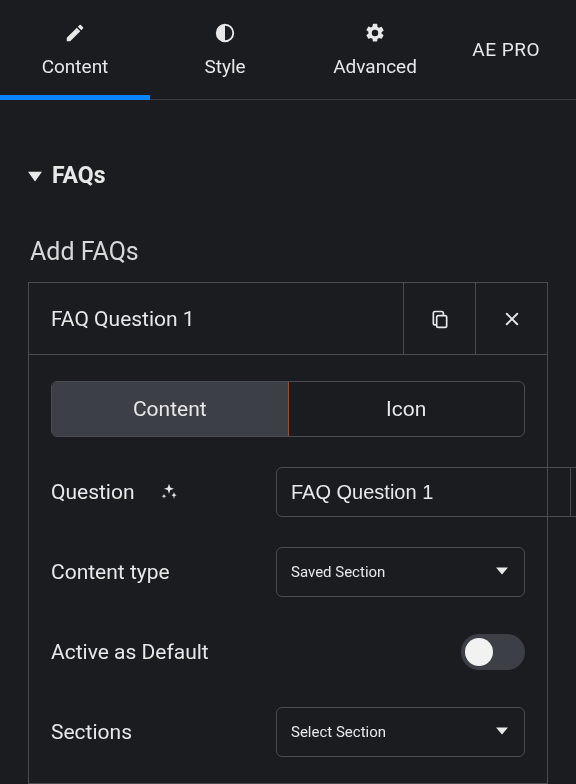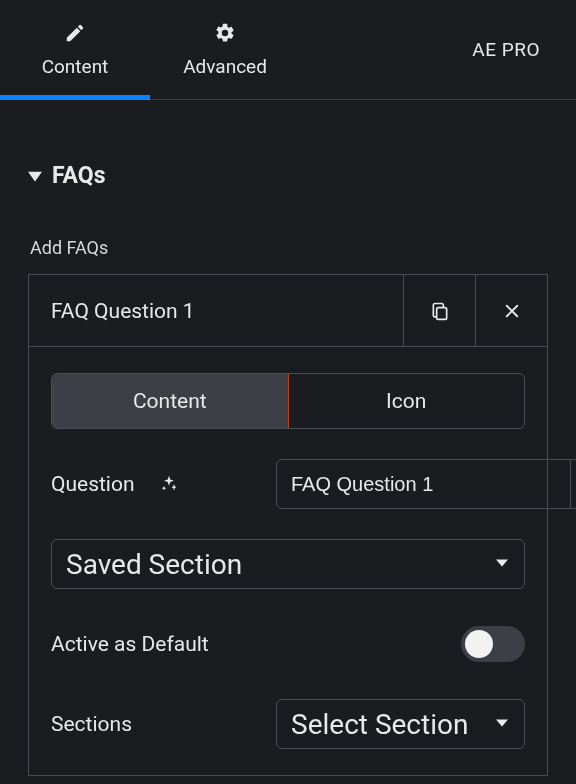--- a/index.html
+++ b/index.html
@@ -46,21 +46,21 @@
     display: flex;
     align-items: center;
     gap: 10px;
     padding: 28px 0 20px 0;
     cursor: pointer;
     text-align: center;
   }
   .section-header .caret { width: 14px; height: 14px; }
   .section-title { font-size: 23px; font-weight: 700; }
 
-  .field-label { font-size: 18px; color: #d8d8d8; margin: 28px 0 16px 2px; }
+  .field-label { font-size: 25px; color: #d8d8d8; margin: 28px 0 16px 2px; }
 
   .repeater {
     border: 1px solid #4a4d54;
   }
   .repeater-header {
     display: flex;
     align-items: stretch;
     height: 72px;
     border-bottom: 1px solid #4a4d54;
   }
@@ -141,21 +141,21 @@
 
   .select {
     flex: 1;
     height: 50px;
     border: 1px solid #4a4d54;
     border-radius: 6px;
     display: flex;
     align-items: center;
     justify-content: space-between;
     padding: 0 14px;
-    font-size: 28px;
+    font-size: 15px;
     cursor: pointer;
   }
   .select-caret { width: 14px; height: 14px; }
 
   .toggle {
     margin-left: auto;
     width: 64px;
     height: 36px;
     background: #3c3f46;
     border-radius: 18px;
@@ -176,20 +176,28 @@
 <body>
 
 <div class="tabs">
   <div class="tab active">
     <span class="tab-icon">
       <svg width="22" height="22" viewBox="0 0 24 24" fill="#e8e8e8">
           <path d="M3 17.25V21h3.75l11-11-3.75-3.75-11 11zM20.71 7.04a1 1 0 0 0 0-1.41l-2.34-2.34a1 1 0 0 0-1.41 0l-1.83 1.83 3.75 3.75 1.83-1.83z"></path>
         </svg>
     </span>
     <span class="tab-label">Content</span>
+  </div>
+  <div class="tab">
+    <span class="tab-icon">
+      <svg width="22" height="22" viewBox="0 0 24 24" fill="#e8e8e8">
+          <path d="M12 2a10 10 0 1 0 0 20 10 10 0 0 0 0-20zm0 18V4a8 8 0 0 1 0 16z"></path>
+        </svg>
+    </span>
+    <span class="tab-label">Style</span>
   </div>
   <div class="tab">
     <span class="tab-icon">
       <svg width="22" height="22" viewBox="0 0 24 24" fill="#e8e8e8">
           <path d="M19.14 12.94a7.14 7.14 0 0 0 .05-.94 7.14 7.14 0 0 0-.05-.94l2.03-1.58a.5.5 0 0 0 .12-.64l-1.92-3.32a.5.5 0 0 0-.6-.22l-2.39.96a7.03 7.03 0 0 0-1.62-.94l-.36-2.54A.5.5 0 0 0 13.9 2h-3.8a.5.5 0 0 0-.5.42l-.36 2.54c-.58.24-1.12.55-1.62.94l-2.39-.96a.5.5 0 0 0-.6.22L2.71 8.48a.5.5 0 0 0 .12.64l2.03 1.58c-.03.31-.05.63-.05.94s.02.63.05.94L2.83 14.16a.5.5 0 0 0-.12.64l1.92 3.32c.13.23.4.32.6.22l2.39-.96c.5.39 1.04.7 1.62.94l.36 2.54c.04.24.25.42.5.42h3.8c.25 0 .46-.18.5-.42l.36-2.54c.58-.24 1.12-.55 1.62-.94l2.39.96c.2.1.47.01.6-.22l1.92-3.32a.5.5 0 0 0-.12-.64l-2.03-1.58zM12 15.5A3.5 3.5 0 1 1 12 8.5a3.5 3.5 0 0 1 0 7z"></path>
         </svg>
     </span>
     <span class="tab-label">Advanced</span>
   </div>
   <div class="brand">AE PRO</div>
@@ -250,20 +258,21 @@
         </div>
         <div class="row-control">
           <input class="text-input" type="text" value="FAQ Question 1" style="">
           <div class="text-adjunct">
             
           </div>
         </div>
       </div>
 
       <div class="row">
+        <div class="row-label">Content type</div>
         <div class="row-control">
           <div class="select">
             <span>Saved Section</span>
             <span class="select-caret">
               <svg width="12" height="12" viewBox="0 0 10 10" fill="#e8e8e8">
                   <path d="M0 2 L10 2 L5 8 Z"></path>
                 </svg>
             </span>
           </div>
         </div>

